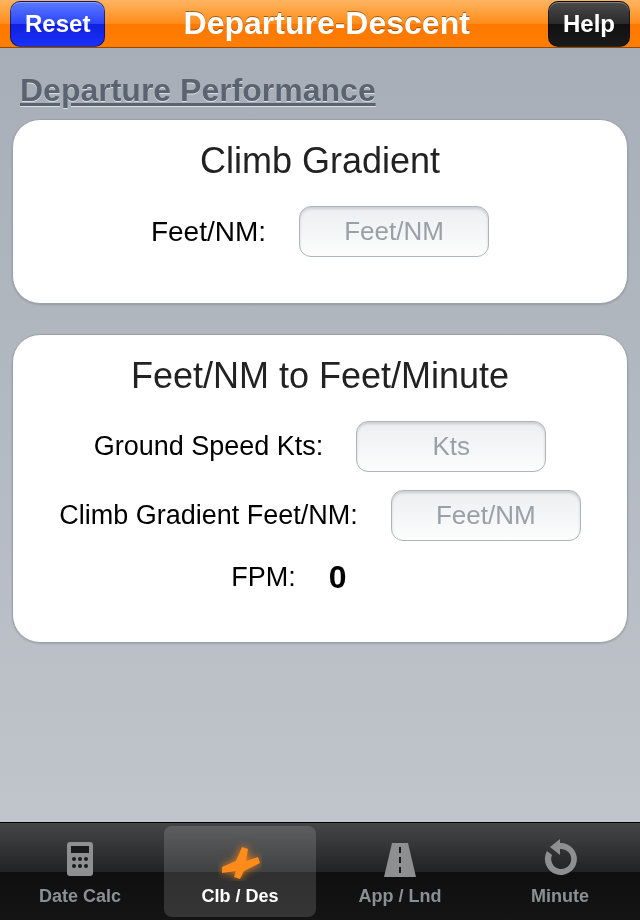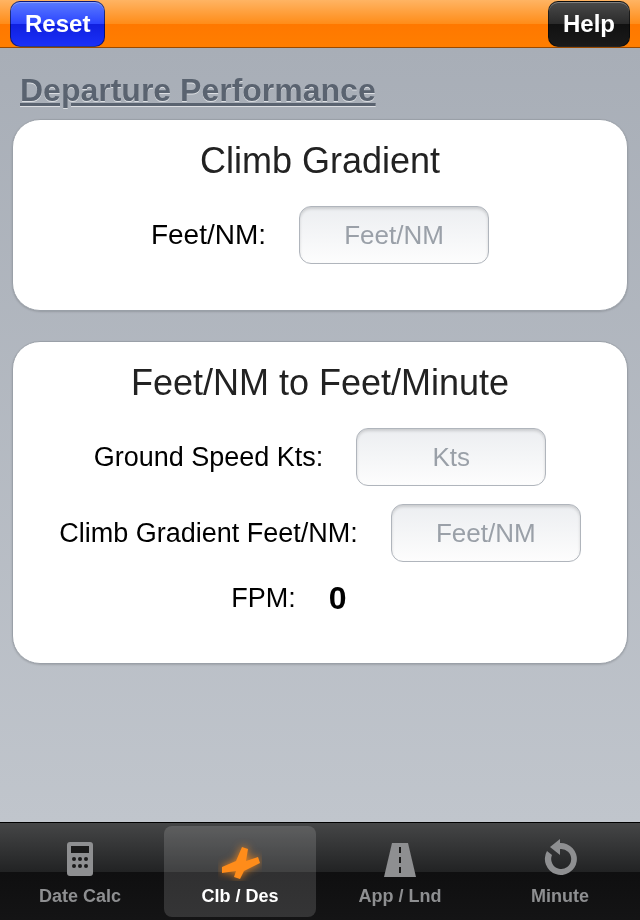--- a/index.html
+++ b/index.html
@@ -61,21 +61,21 @@
     margin-bottom: 24px;
   }
   .row {
     display: flex; align-items: center; justify-content: center;
     gap: 33px;
     margin: 18px 0;
   }
   .row-label { font-size: 28px; color: #000; white-space: nowrap; }
   .row-value { font-size: 32px; font-weight: bold; color: #000; min-width: 80px; text-align: left; }
   .input-box {
-    width: 190px; height: 58px;
+    width: 190px; height: 51px;
     border: 1px solid #b0b5bc;
     border-radius: 12px;
     background: linear-gradient(to bottom, #eceef1 0%, #fdfdfd 100%);
     box-shadow: inset 0 2px 3px rgba(0,0,0,0.15);
     display: flex; align-items: center; justify-content: center;
     font-size: 26px; color: #9aa0a8;
     cursor: text;
   }
   .card2 .row-label { font-size: 27px; }
 
@@ -105,20 +105,21 @@
   .tab-icon { width: 46px; height: 46px; display: flex; align-items: center; justify-content: center; position: relative; z-index: 1; }
   .tab-icon svg { width: 44px; height: 44px; }
   .tab svg .ico { fill: #8e8f91; }
   .tab.active svg .ico { fill: #ff8c1a; filter: drop-shadow(0 0 4px rgba(255,140,26,0.9)); }
 </style>
 </head>
 <body>
 
 <div class="header">
   <div class="btn btn-reset">Reset</div>
+  <div class="header-title">Departure-Descent</div>
   <div class="btn btn-help">Help</div>
 </div>
 
 <div class="content">
   <div class="section-heading">Departure Performance</div>
 
   <div class="card">
     <div class="card-title">Climb Gradient</div>
     <div class="row">
       <div class="row-label">Feet/NM:</div>

